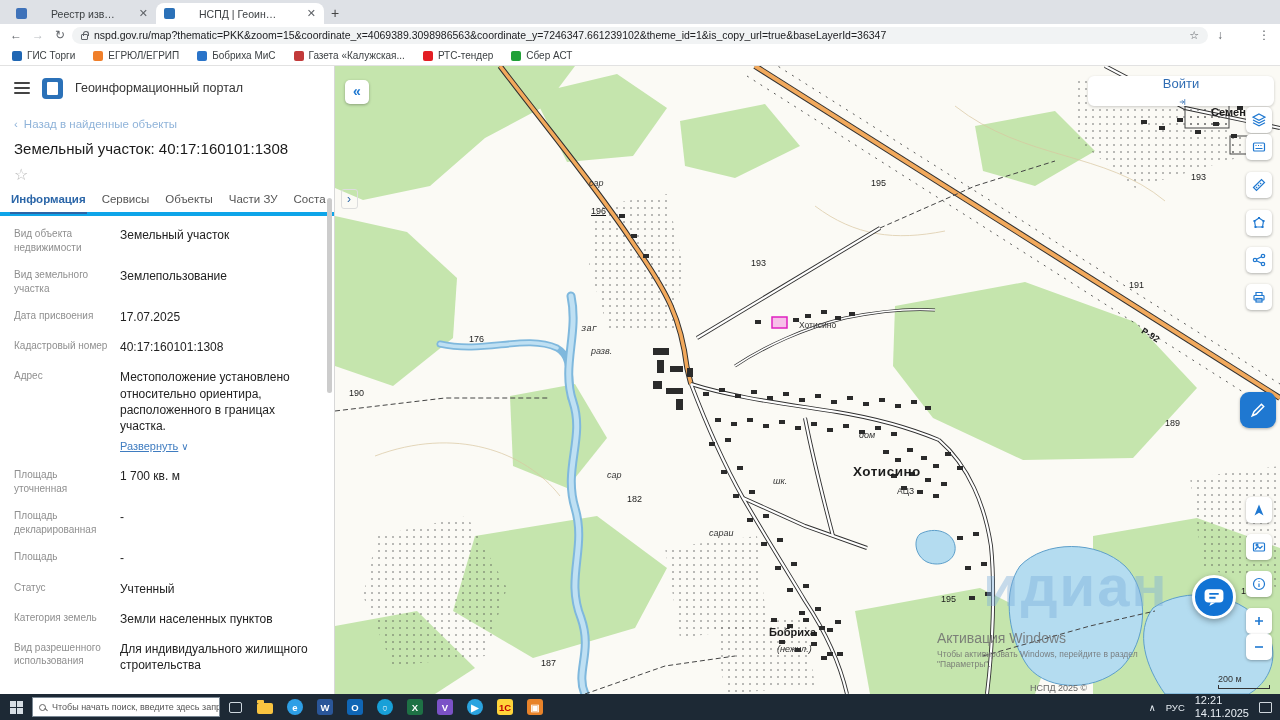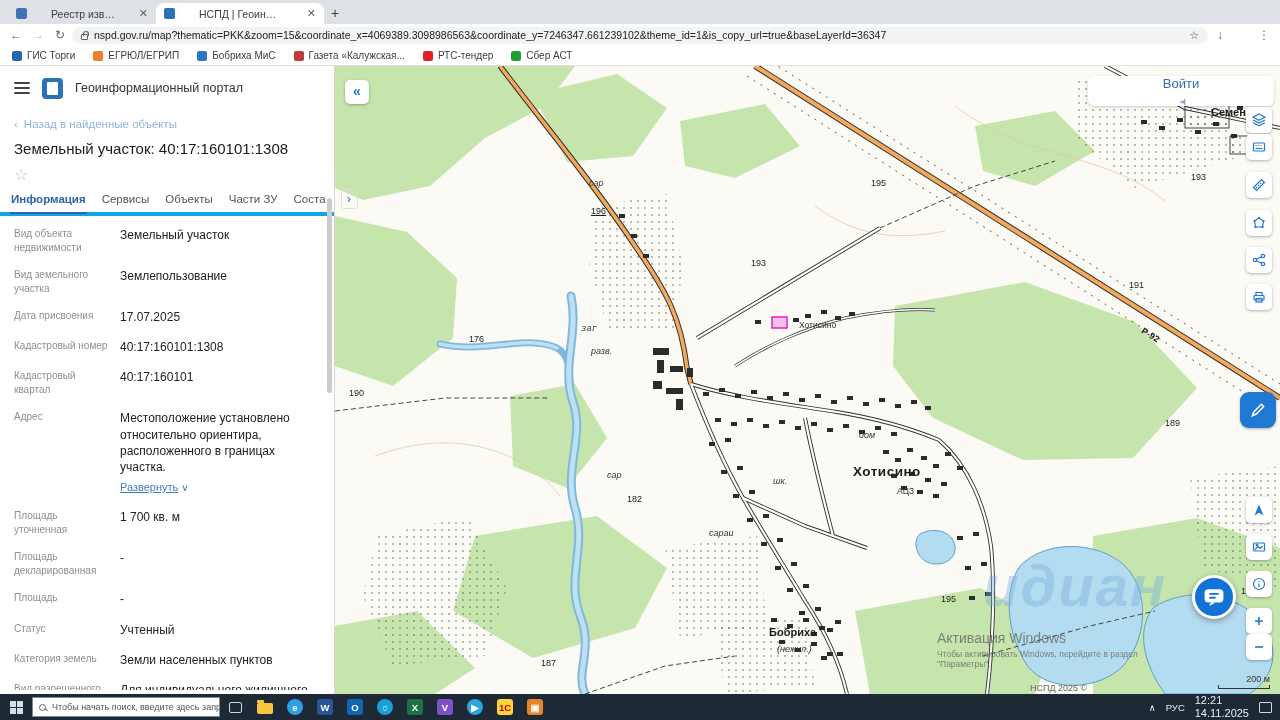--- a/index.html
+++ b/index.html
@@ -36,27 +36,27 @@
   .mlabel.ital{font-style:italic;color:#333;}
   .mlabel.small{font-size:8.5px;color:#333;}
   .mlabel.lname{font-weight:bold;font-size:11px;}
   .mlabel.lname-big{font-weight:bold;font-size:13.5px;letter-spacing:0.5px;}
   .mlabel.roadlbl{font-weight:bold;font-size:9px;}
   .mapbtn{position:absolute;right:8px;width:26px;height:26px;background:#fff;border-radius:5px;box-shadow:0 1px 3px rgba(0,0,0,.3);display:flex;align-items:center;justify-content:center;color:#1f78d1;}
   .mapbtn.big{width:36px;height:36px;right:4px;background:#1f78d1;color:#fff;border-radius:9px;}
   .collapsebtn{position:absolute;left:10px;top:14px;width:24px;height:24px;background:#fff;border-radius:5px;box-shadow:0 1px 3px rgba(0,0,0,.3);color:#1f78d1;font-size:14px;text-align:center;line-height:22px;font-weight:bold;}
   .loginpill{position:absolute;right:6px;top:10px;width:186px;height:30px;background:#fff;border-radius:6px;box-shadow:0 1px 3px rgba(0,0,0,.2);display:flex;align-items:center;justify-content:flex-end;padding:0 10px;gap:7px;color:#2f6cb3;font-size:13px;flex-direction:column;}
   .chatbtn{position:absolute;right:44px;top:509px;width:44px;height:44px;border-radius:50%;background:#1273d4;border:3px solid #fff;box-shadow:0 2px 6px rgba(0,0,0,.35);display:flex;align-items:center;justify-content:center;}
-  .scale{position:absolute;right:10px;top:608px;width:52px;font-size:9px;color:#333;text-align:right;}
+  .scale{position:absolute;right:10px;top:608px;width:52px;font-size:9px;color:#333;text-align:left;}
   .scalebar{height:4px;border:1px solid #333;border-top:none;margin-top:1px;}
   .attr{position:absolute;left:695px;top:617px;font-size:9px;color:#666;}
   .winact{position:absolute;left:602px;top:564px;color:rgba(110,110,110,.85);}
   .winact .l1{font-size:14px;}
   .winact .l2{font-size:8.5px;width:210px;margin-top:3px;}
-  .bigwm{position:absolute;left:648px;top:486px;font-size:58px;font-weight:bold;color:rgba(125,175,220,.42);letter-spacing:2px;pointer-events:none;font-style:italic;}
+  .bigwm{position:absolute;left:648px;top:486px;font-size:58px;font-weight:bold;color:rgba(125,175,220,.42);letter-spacing:2px;pointer-events:none;}
 
   
   .panel{position:absolute;left:0;top:0;width:335px;height:628px;background:#fff;border-right:1px solid #d8d8d8;z-index:5;}
   .appheader{height:44px;display:flex;align-items:center;gap:12px;padding:0 14px;background:#fff;}
   .burger{width:16px;display:flex;flex-direction:column;gap:3px;}
   .burger span{height:2px;background:#444;border-radius:1px;}
   .nspdlogo{width:21px;height:21px;border-radius:4px;background:#2b71b8;position:relative;flex:none;}
   .nspdlogo::before{content:"";position:absolute;left:5px;top:4px;width:11px;height:13px;background:#fff;border-radius:1px;}
   .apptitle{font-size:12.5px;color:#333;}
   .backlink{color:#8fb3d9;font-size:11.5px;margin:8px 14px 0;display:flex;gap:6px;align-items:center;}
@@ -522,24 +522,20 @@
           </div>
           <div class="frow">
             <div class="flabel">Дата присвоения</div>
             <div class="fvalue">17.07.2025</div>
           </div>
           <div class="frow">
             <div class="flabel">Кадастровый номер</div>
             <div class="fvalue">40:17:160101:1308</div>
           </div>
           <div class="frow">
-            <div class="flabel">Кадастровый квартал</div>
-            <div class="fvalue">40:17:160101</div>
-          </div>
-          <div class="frow">
             <div class="flabel">Адрес</div>
             <div class="fvalue">Местоположение установлено относительно ориентира, расположенного в границах участка.<div><span class="expand">Развернуть</span><span class="chev">∨</span></div></div>
           </div>
           <div class="frow">
             <div class="flabel">Площадь уточненная</div>
             <div class="fvalue">1 700 кв. м</div>
           </div>
           <div class="frow">
             <div class="flabel">Площадь декларированная</div>
             <div class="fvalue">-</div>

